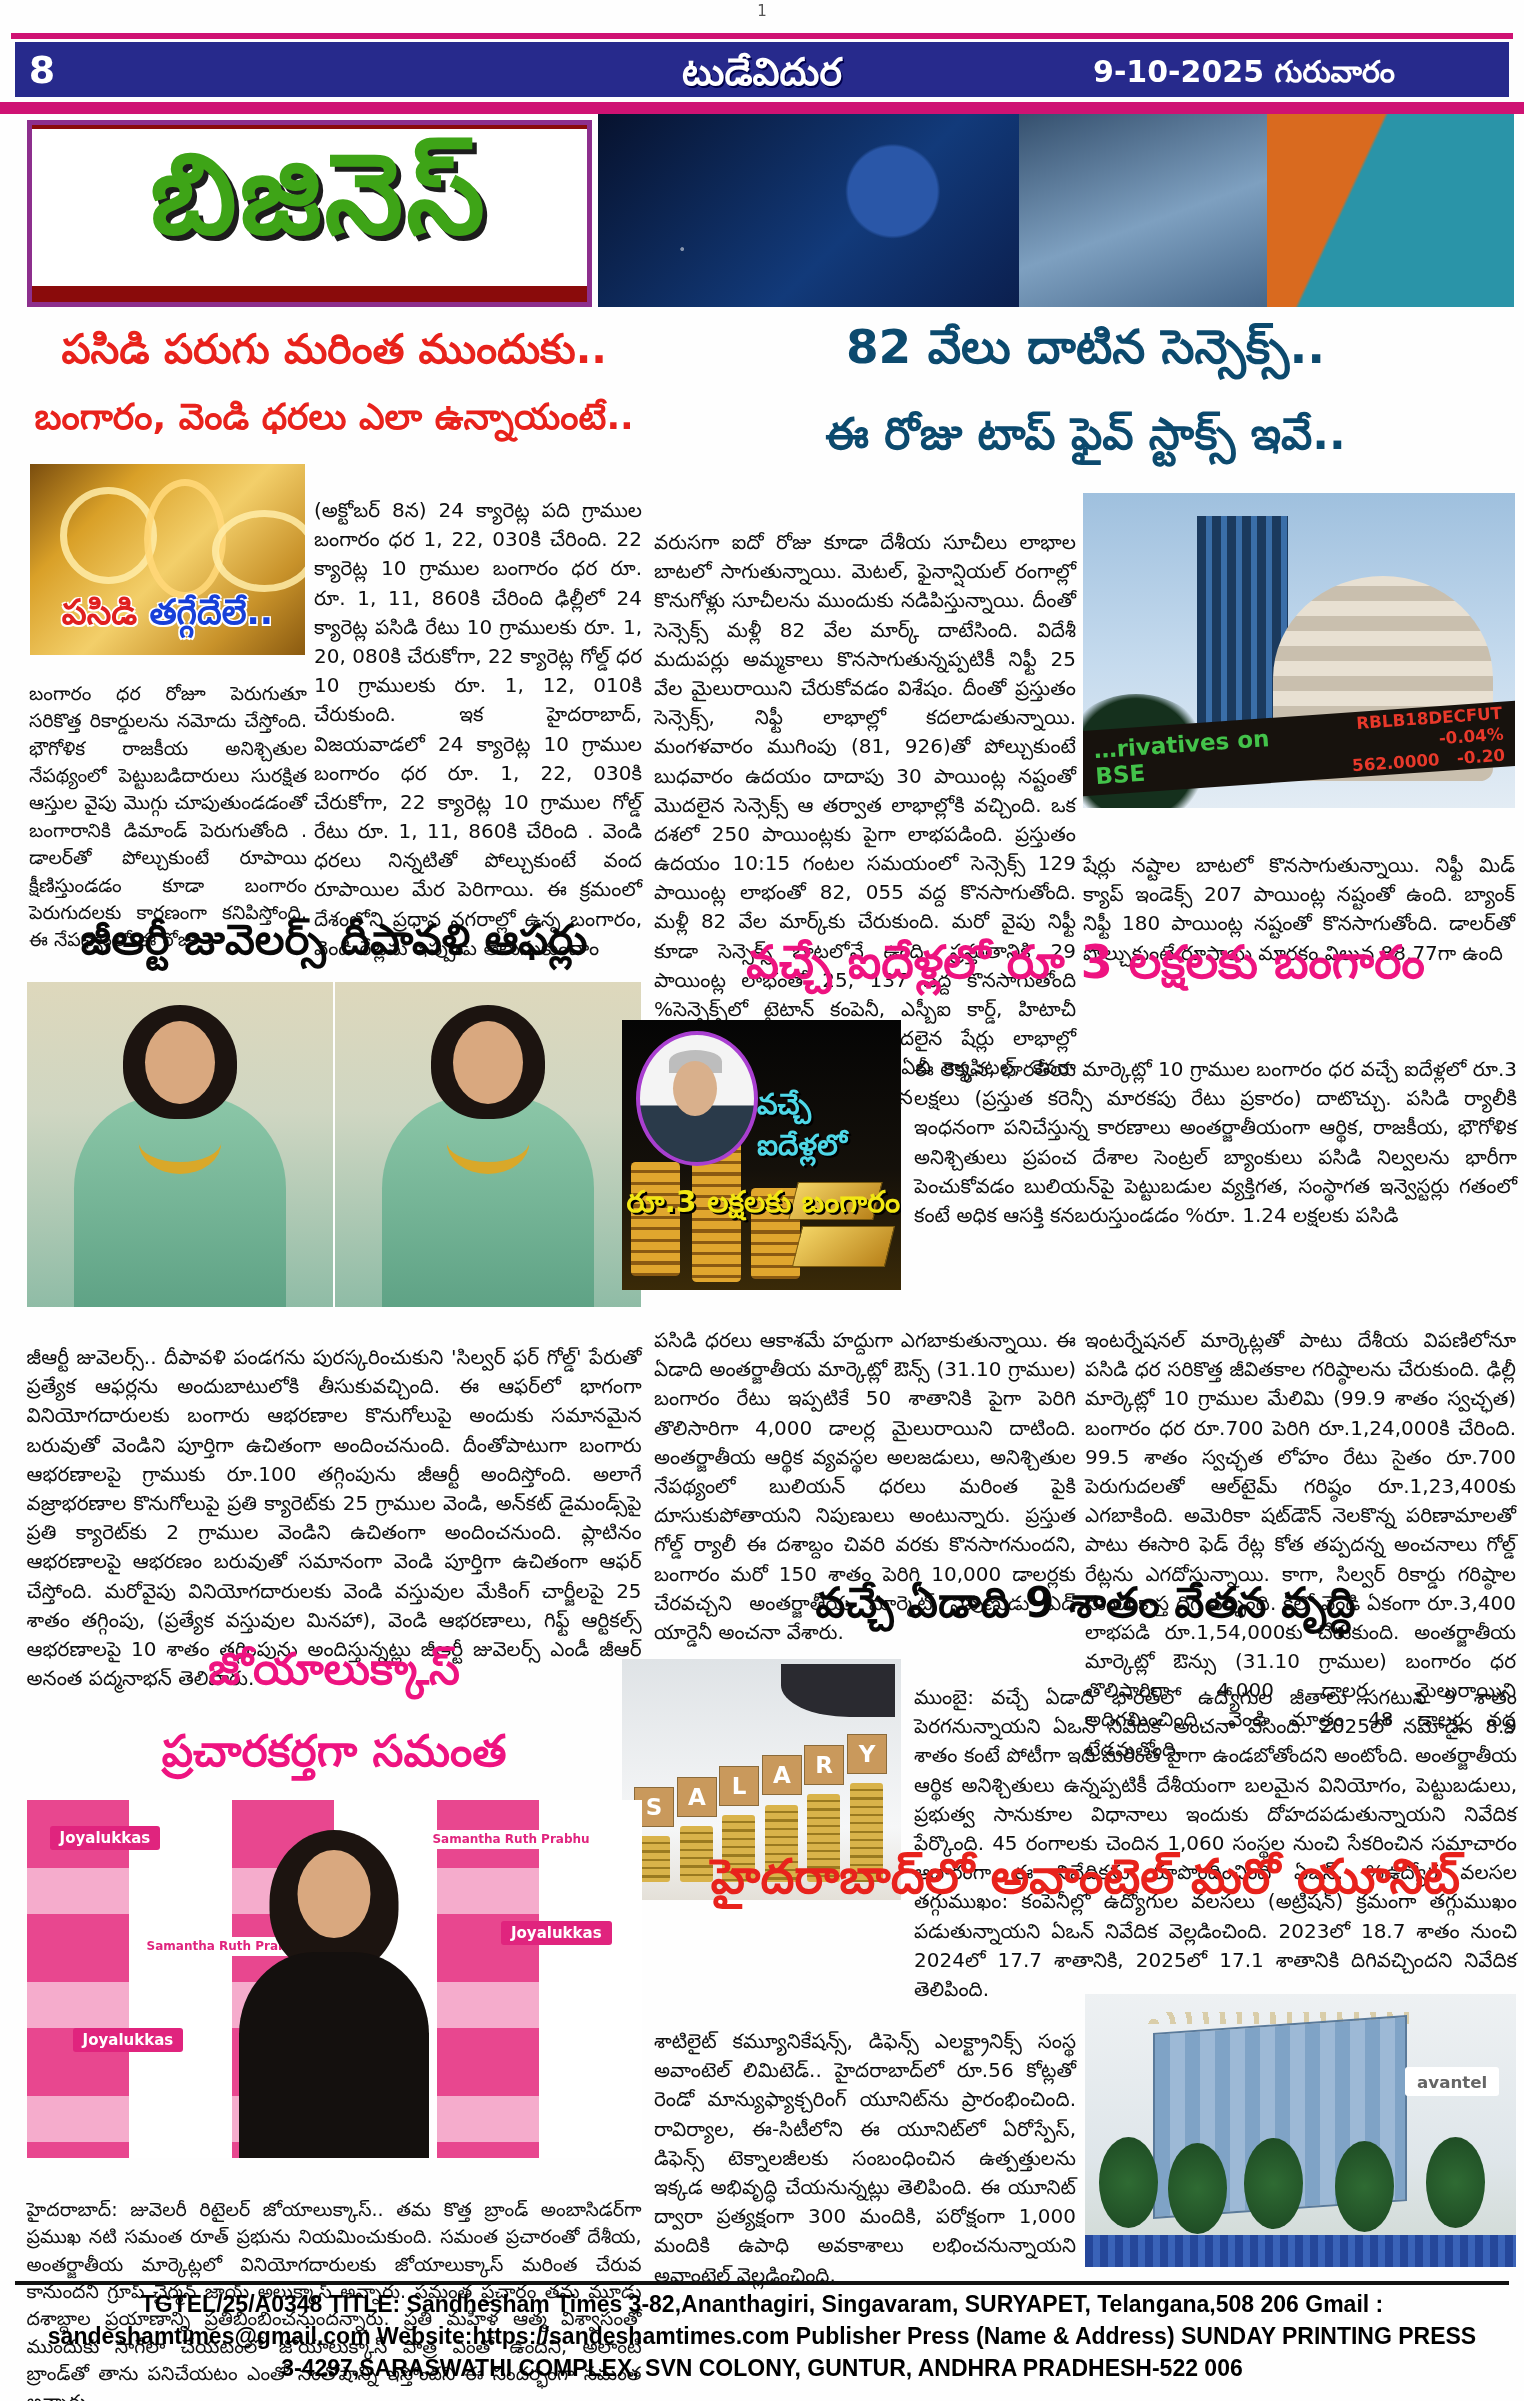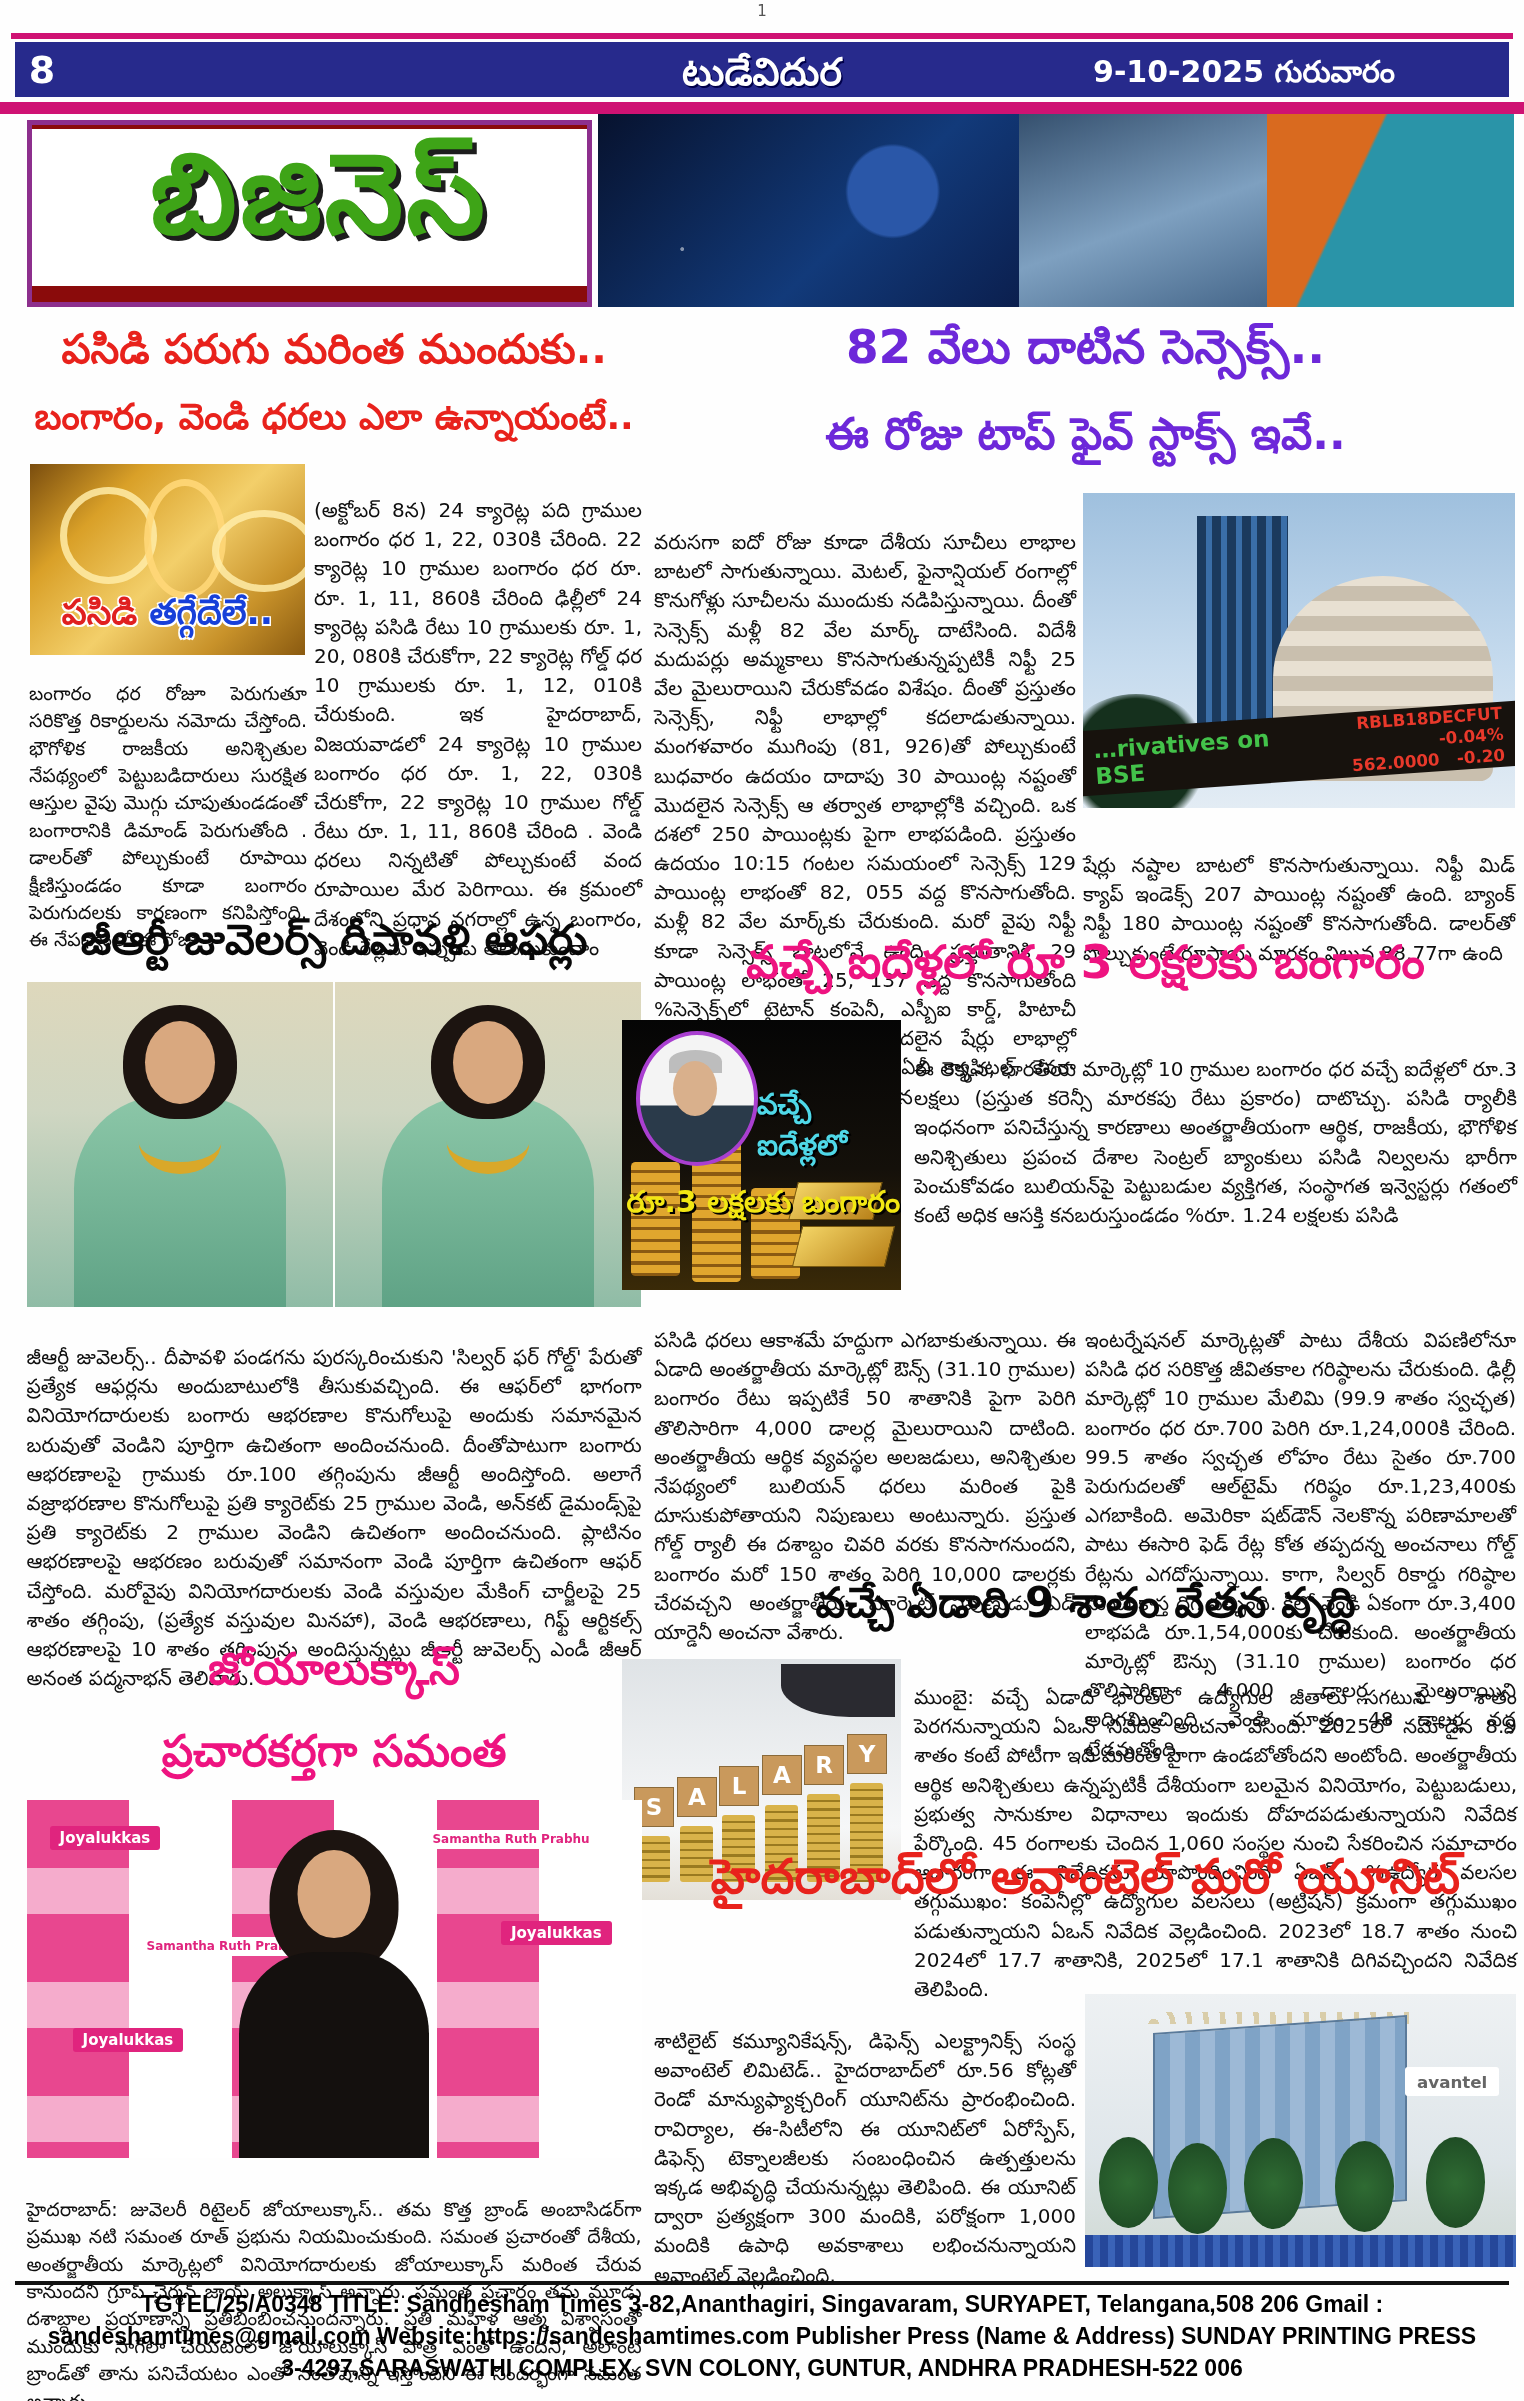--- a/index.html
+++ b/index.html
@@ -29,21 +29,21 @@
   
   #collage{left:598px;top:114px;width:916px;height:193px;display:flex;}
   .seg1{flex:0 0 46%;background:radial-gradient(circle at 70% 40%, #2a57a8 0 14%, transparent 15%),
         radial-gradient(circle at 20% 70%, rgba(255,255,255,.5) 1.5px, transparent 2.3px),
         linear-gradient(135deg,#07122e,#123a7a 60%,#0b1f4e);}
   .seg2{flex:0 0 27%;background:linear-gradient(160deg,#35506e,#7ea0c0 55%,#46678a);}
   .seg3{flex:0 0 27%;background:linear-gradient(115deg,#d96a1f 0 35%,#2a94a8 36% 100%);}
 
   
   .hl-red{color:#e8221c;font-weight:800;}
-  .hl-maroon{color:#6d28d9;font-weight:800;}
+  .hl-maroon{color:#0c4a6e;font-weight:800;}
   .hl-pink{color:#ee1380;font-weight:800;}
   .hl-black{color:#080808;font-weight:800;}
 
   #gp-h1{left:26.6px;top:325px;width:615px;font-size:41px;}
   #gp-h2{left:26.6px;top:396px;width:615px;font-size:36px;}
   #sx-h1{left:653px;top:319px;width:865px;font-size:47px;}
   #sx-h2{left:653px;top:408px;width:865px;font-size:44px;}
   #grt-h{left:26.6px;top:915px;width:615px;font-size:42px;}
   #g3-h{left:653px;top:935px;width:865px;font-size:46px;}
   #sal-h{left:653px;top:1578px;width:865px;font-size:42px;}

